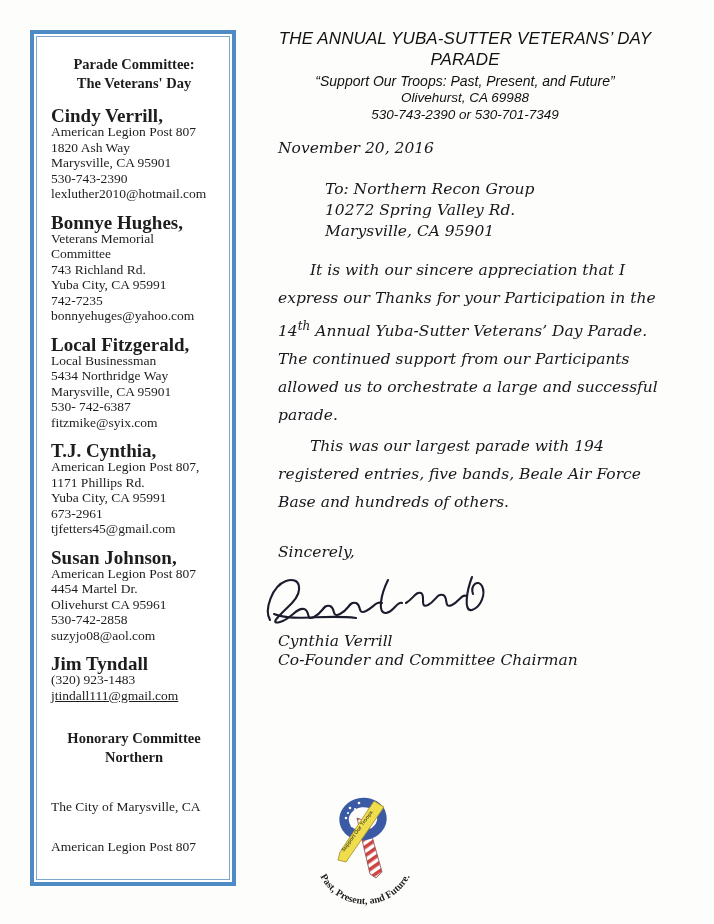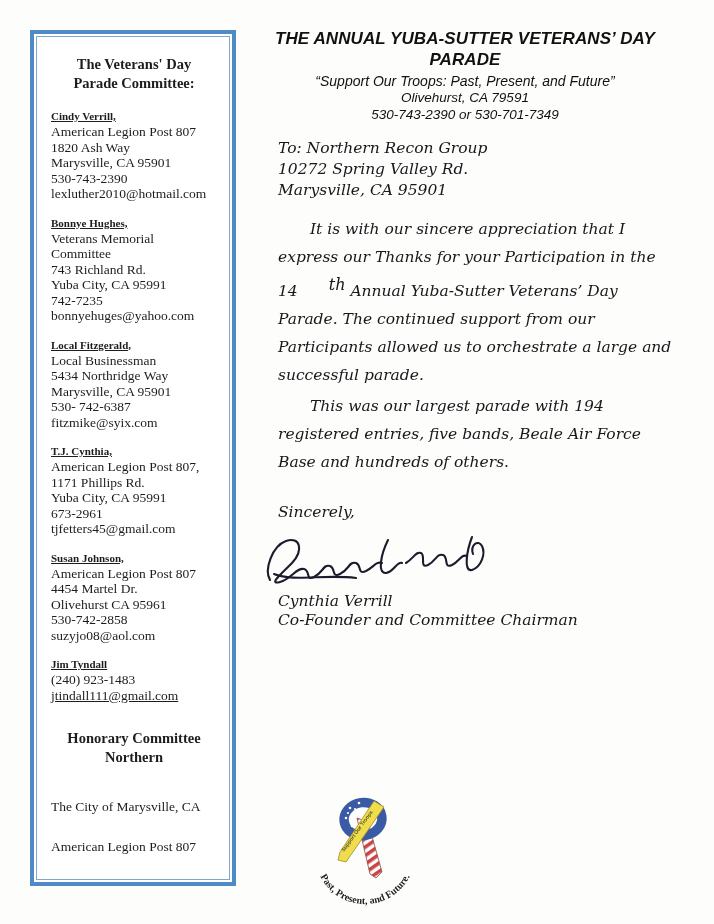--- a/index.html
+++ b/index.html
@@ -23,68 +23,68 @@
   .sidebar-inner {
     position:absolute; inset:2px;
     border:1px solid #7fa8cf;
     padding:18px 12px 10px 14px;
     font-family:"Liberation Serif", serif;
     font-size:13.5px; line-height:15.5px;
     color:#1d1d1d;
   }
   .sb-title { text-align:center; font-weight:bold; font-size:14.5px; line-height:19px; margin-bottom:15px; }
   .member { margin-bottom:13px; }
-  .m-name { font-weight:bold; font-size:11px; line-height:16px;text-decoration:underline; }
+  .m-name { font-weight:bold; font-size:19px; line-height:16px; }
   .m-line.u { text-decoration:underline; }
   .honorary-title { text-align:center; font-weight:bold; font-size:14.5px; line-height:19px; margin-top:26px; margin-bottom:32px; }
   .honorary-item { margin-bottom:24px; }
 
   
   .letterhead {
     position:absolute; left:248px; top:28px; width:434px;
     text-align:center;
     font-family:"Liberation Sans", sans-serif;
     font-style:italic;
     color:#111;
   }
-  .lh-title { font-weight:bold; font-size:17px; line-height:21px; letter-spacing:0.1px; }
+  .lh-title { font-weight:normal; font-size:17px; line-height:21px; letter-spacing:0.1px; }
   .lh-tagline { font-size:14px; line-height:18px; margin-top:2px; }
   .lh-line { font-size:13.5px; line-height:16.5px; }
 
   
   .letter {
     position:absolute; left:278px; top:138px; width:396px;
     font-family:"DejaVu Serif", "Liberation Serif", serif;
     font-style:italic;
     font-size:15.5px;
     color:#17171c;
   }
   .lt-date { line-height:20px; margin-bottom:21px; }
-  .lt-recipient div { line-height:21px; }
+  .lt-recipient div { line-height:21px;margin-left:47px; }
   .lt-paras { margin-top:14px; }
   .lt-paras p { line-height:28px; text-indent:32px; margin-bottom:3px; text-align:left; }
-  sup { font-size:16px;margin-left:31px; }
+  sup { font-size:12px; }
   .lt-closing { margin-top:26px; line-height:20px; }
   .sig-svg { display:block; margin:8px 0 0 -14px; }
   .sig-name { line-height:19px;font-style:italic; }
   .sig-title { line-height:19px; }
 
   
   .ribbon-wrap { position:absolute; left:300px; top:788px; width:130px; height:130px; }
 </style>
 </head>
 <body>
 
 <div class="page">
 
   <aside class="sidebar">
     <div class="sidebar-inner">
       <div class="sb-title">
+        <div>Parade Committee:</div>
         <div>The Veterans' Day</div>
-        <div>Parade Committee:</div>
       </div>
 
       <div class="member">
         <div class="m-name">Cindy Verrill,</div>
         <div class="m-line">American Legion Post 807</div>
         <div class="m-line">1820 Ash Way</div>
         <div class="m-line">Marysville, CA 95901</div>
         <div class="m-line">530-743-2390</div>
         <div class="m-line">lexluther2010@hotmail.com</div>
       </div>
@@ -121,41 +121,42 @@
         <div class="m-name">Susan Johnson,</div>
         <div class="m-line">American Legion Post 807</div>
         <div class="m-line">4454 Martel Dr.</div>
         <div class="m-line">Olivehurst CA 95961</div>
         <div class="m-line">530-742-2858</div>
         <div class="m-line">suzyjo08@aol.com</div>
       </div>
 
       <div class="member">
         <div class="m-name">Jim Tyndall</div>
-        <div class="m-line">(240) 923-1483</div>
+        <div class="m-line">(320) 923-1483</div>
         <div class="m-line u">jtindall111@gmail.com</div>
       </div>
 
       <div class="honorary-title">
         <div>Honorary Committee</div>
         <div>Northern</div>
       </div>
       <div class="honorary-item">The City of Marysville, CA</div>
       <div class="honorary-item">American Legion Post 807</div>
     </div>
   </aside>
 
   <header class="letterhead">
     <div class="lh-title">THE ANNUAL YUBA-SUTTER VETERANS’ DAY PARADE</div>
     <div class="lh-tagline">“Support Our Troops: Past, Present, and Future”</div>
-    <div class="lh-line">Olivehurst, CA 79591</div>
+    <div class="lh-line">Olivehurst, CA 69988</div>
     <div class="lh-line">530-743-2390 or 530-701-7349</div>
   </header>
 
   <main class="letter">
+    <div class="lt-date">November 20, 2016</div>
 
     <div class="lt-recipient">
       <div>To: Northern Recon Group</div>
       <div>10272 Spring Valley Rd.</div>
       <div>Marysville, CA 95901</div>
     </div>
 
     <div class="lt-paras">
       <p><span>It is with our sincere appreciation that I express our Thanks for your Participation in the 14</span><sup>th</sup><span> Annual Yuba-Sutter Veterans’ Day Parade.  The continued support from our Participants allowed us to orchestrate a large and successful parade.</span></p>
       <p>This was our largest parade with 194 registered entries, five bands, Beale Air Force Base and hundreds of others.</p>

